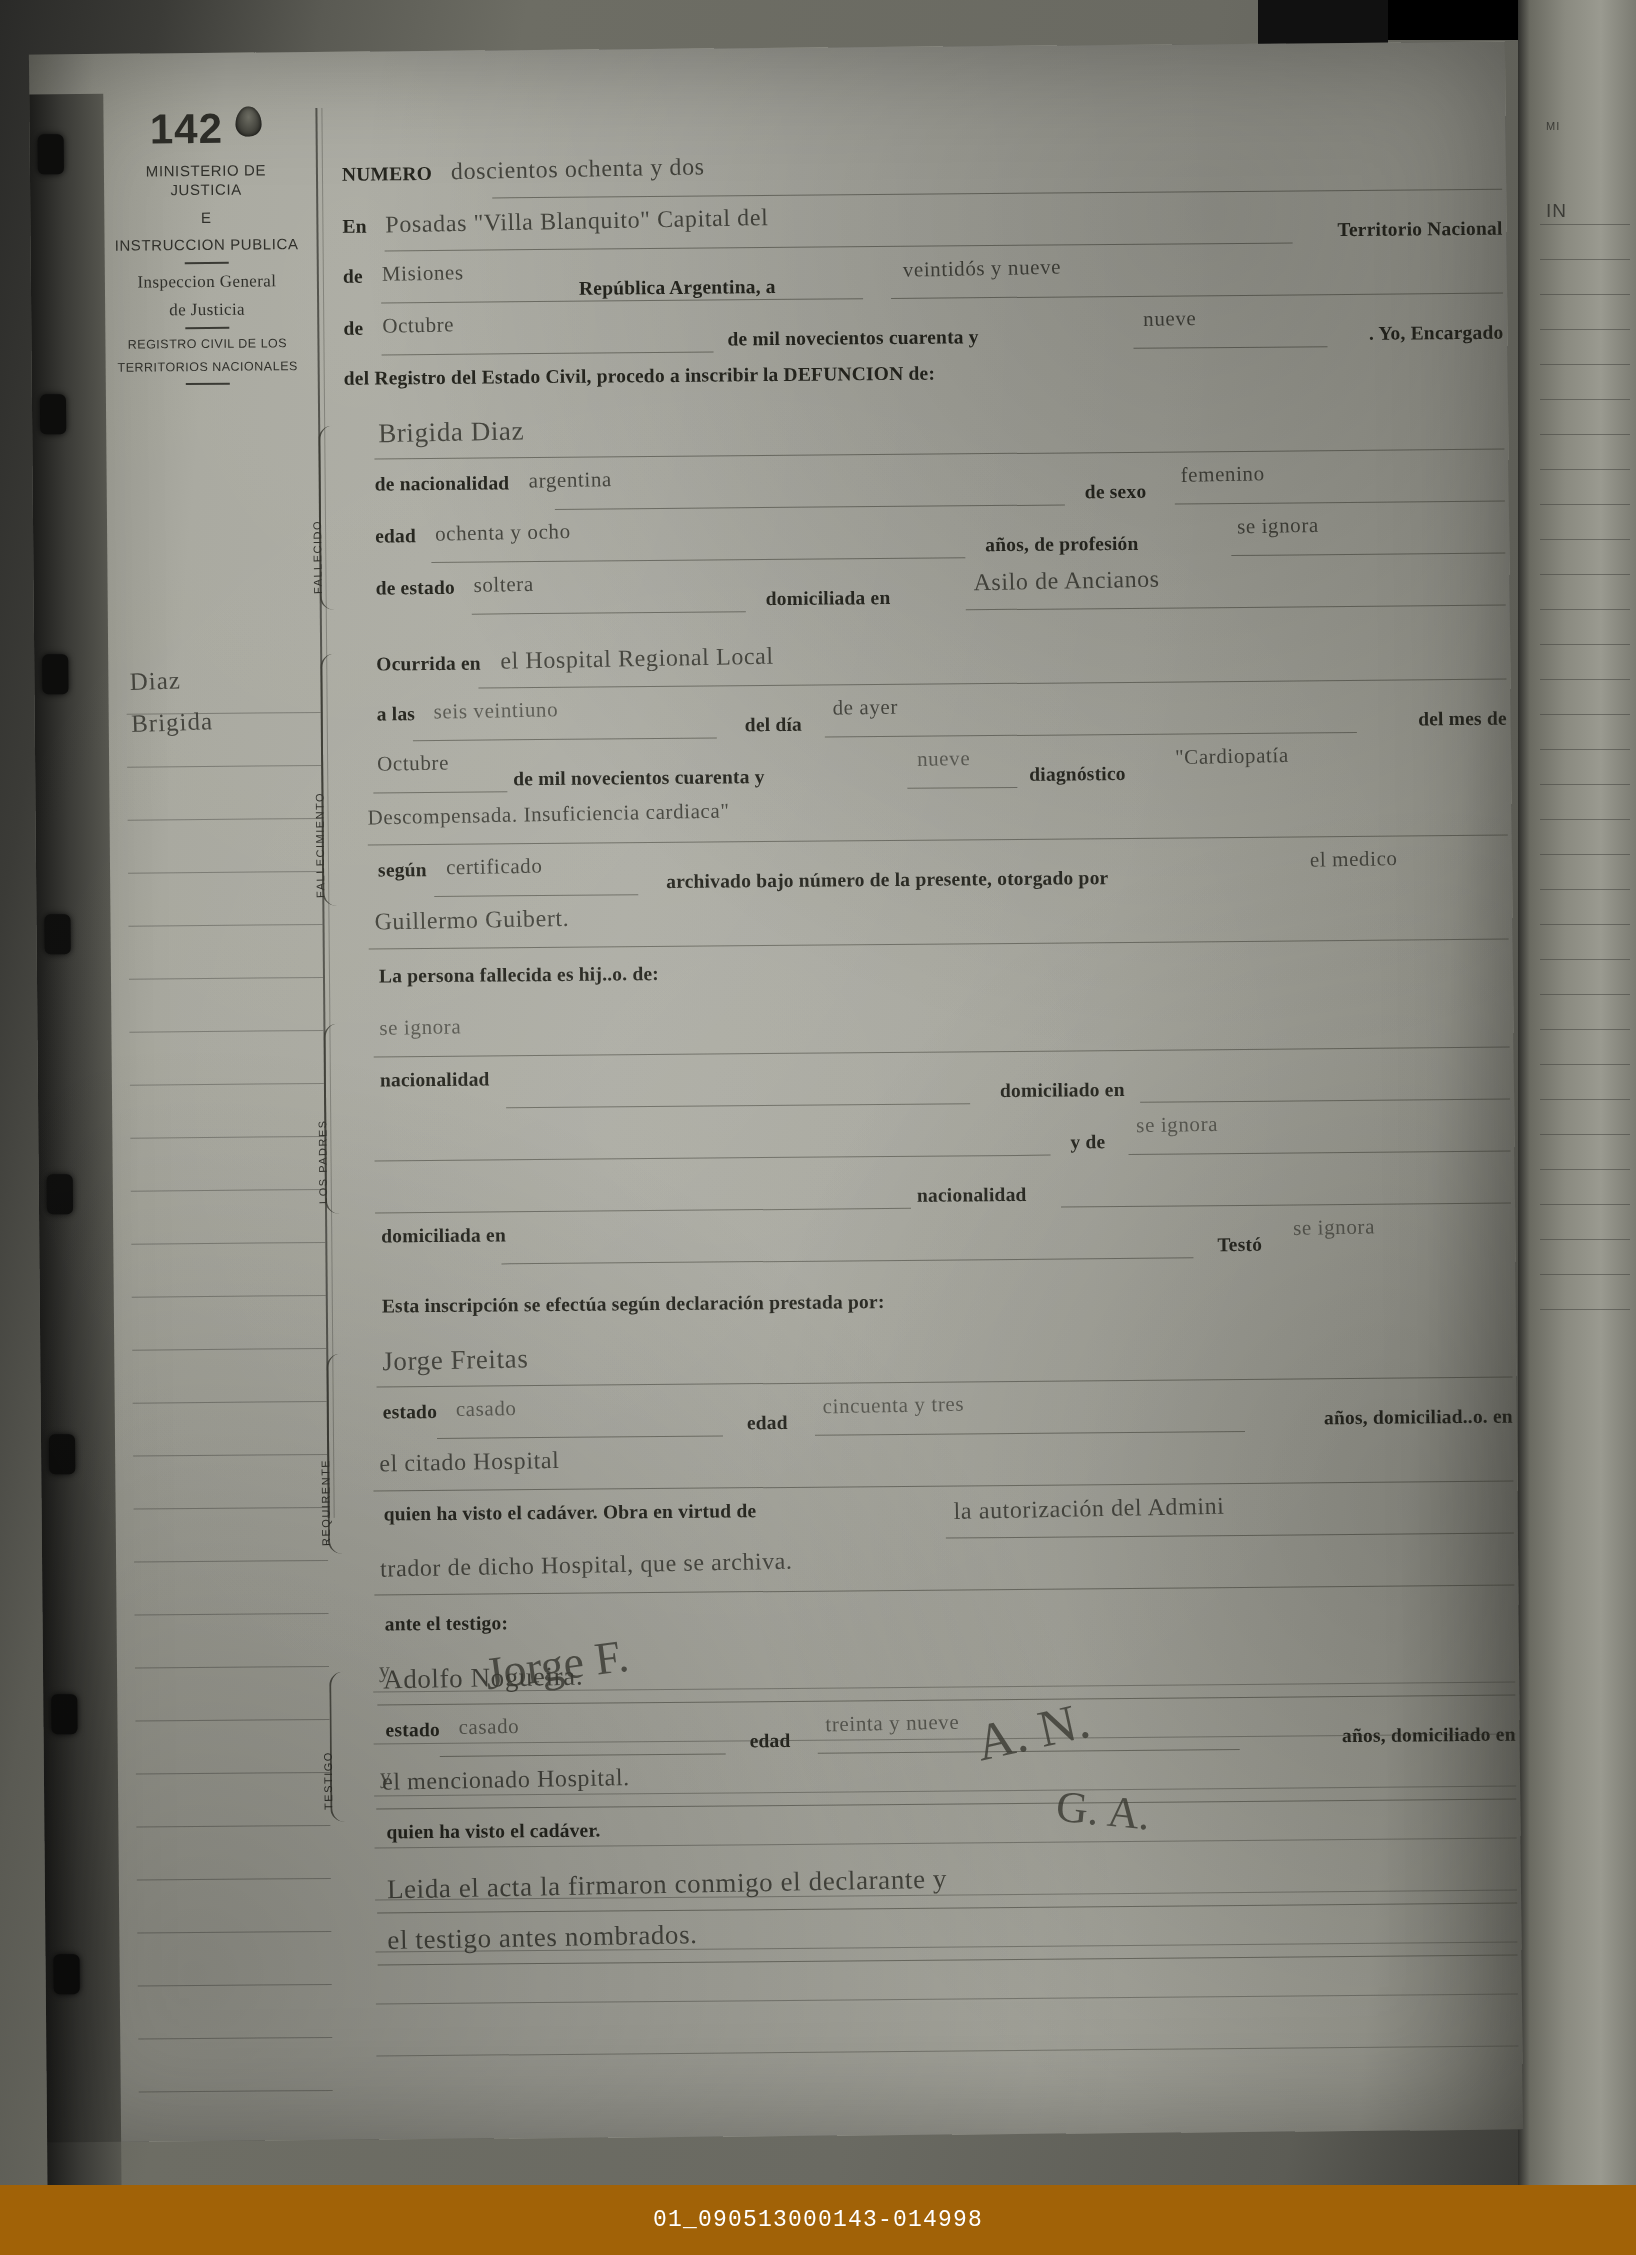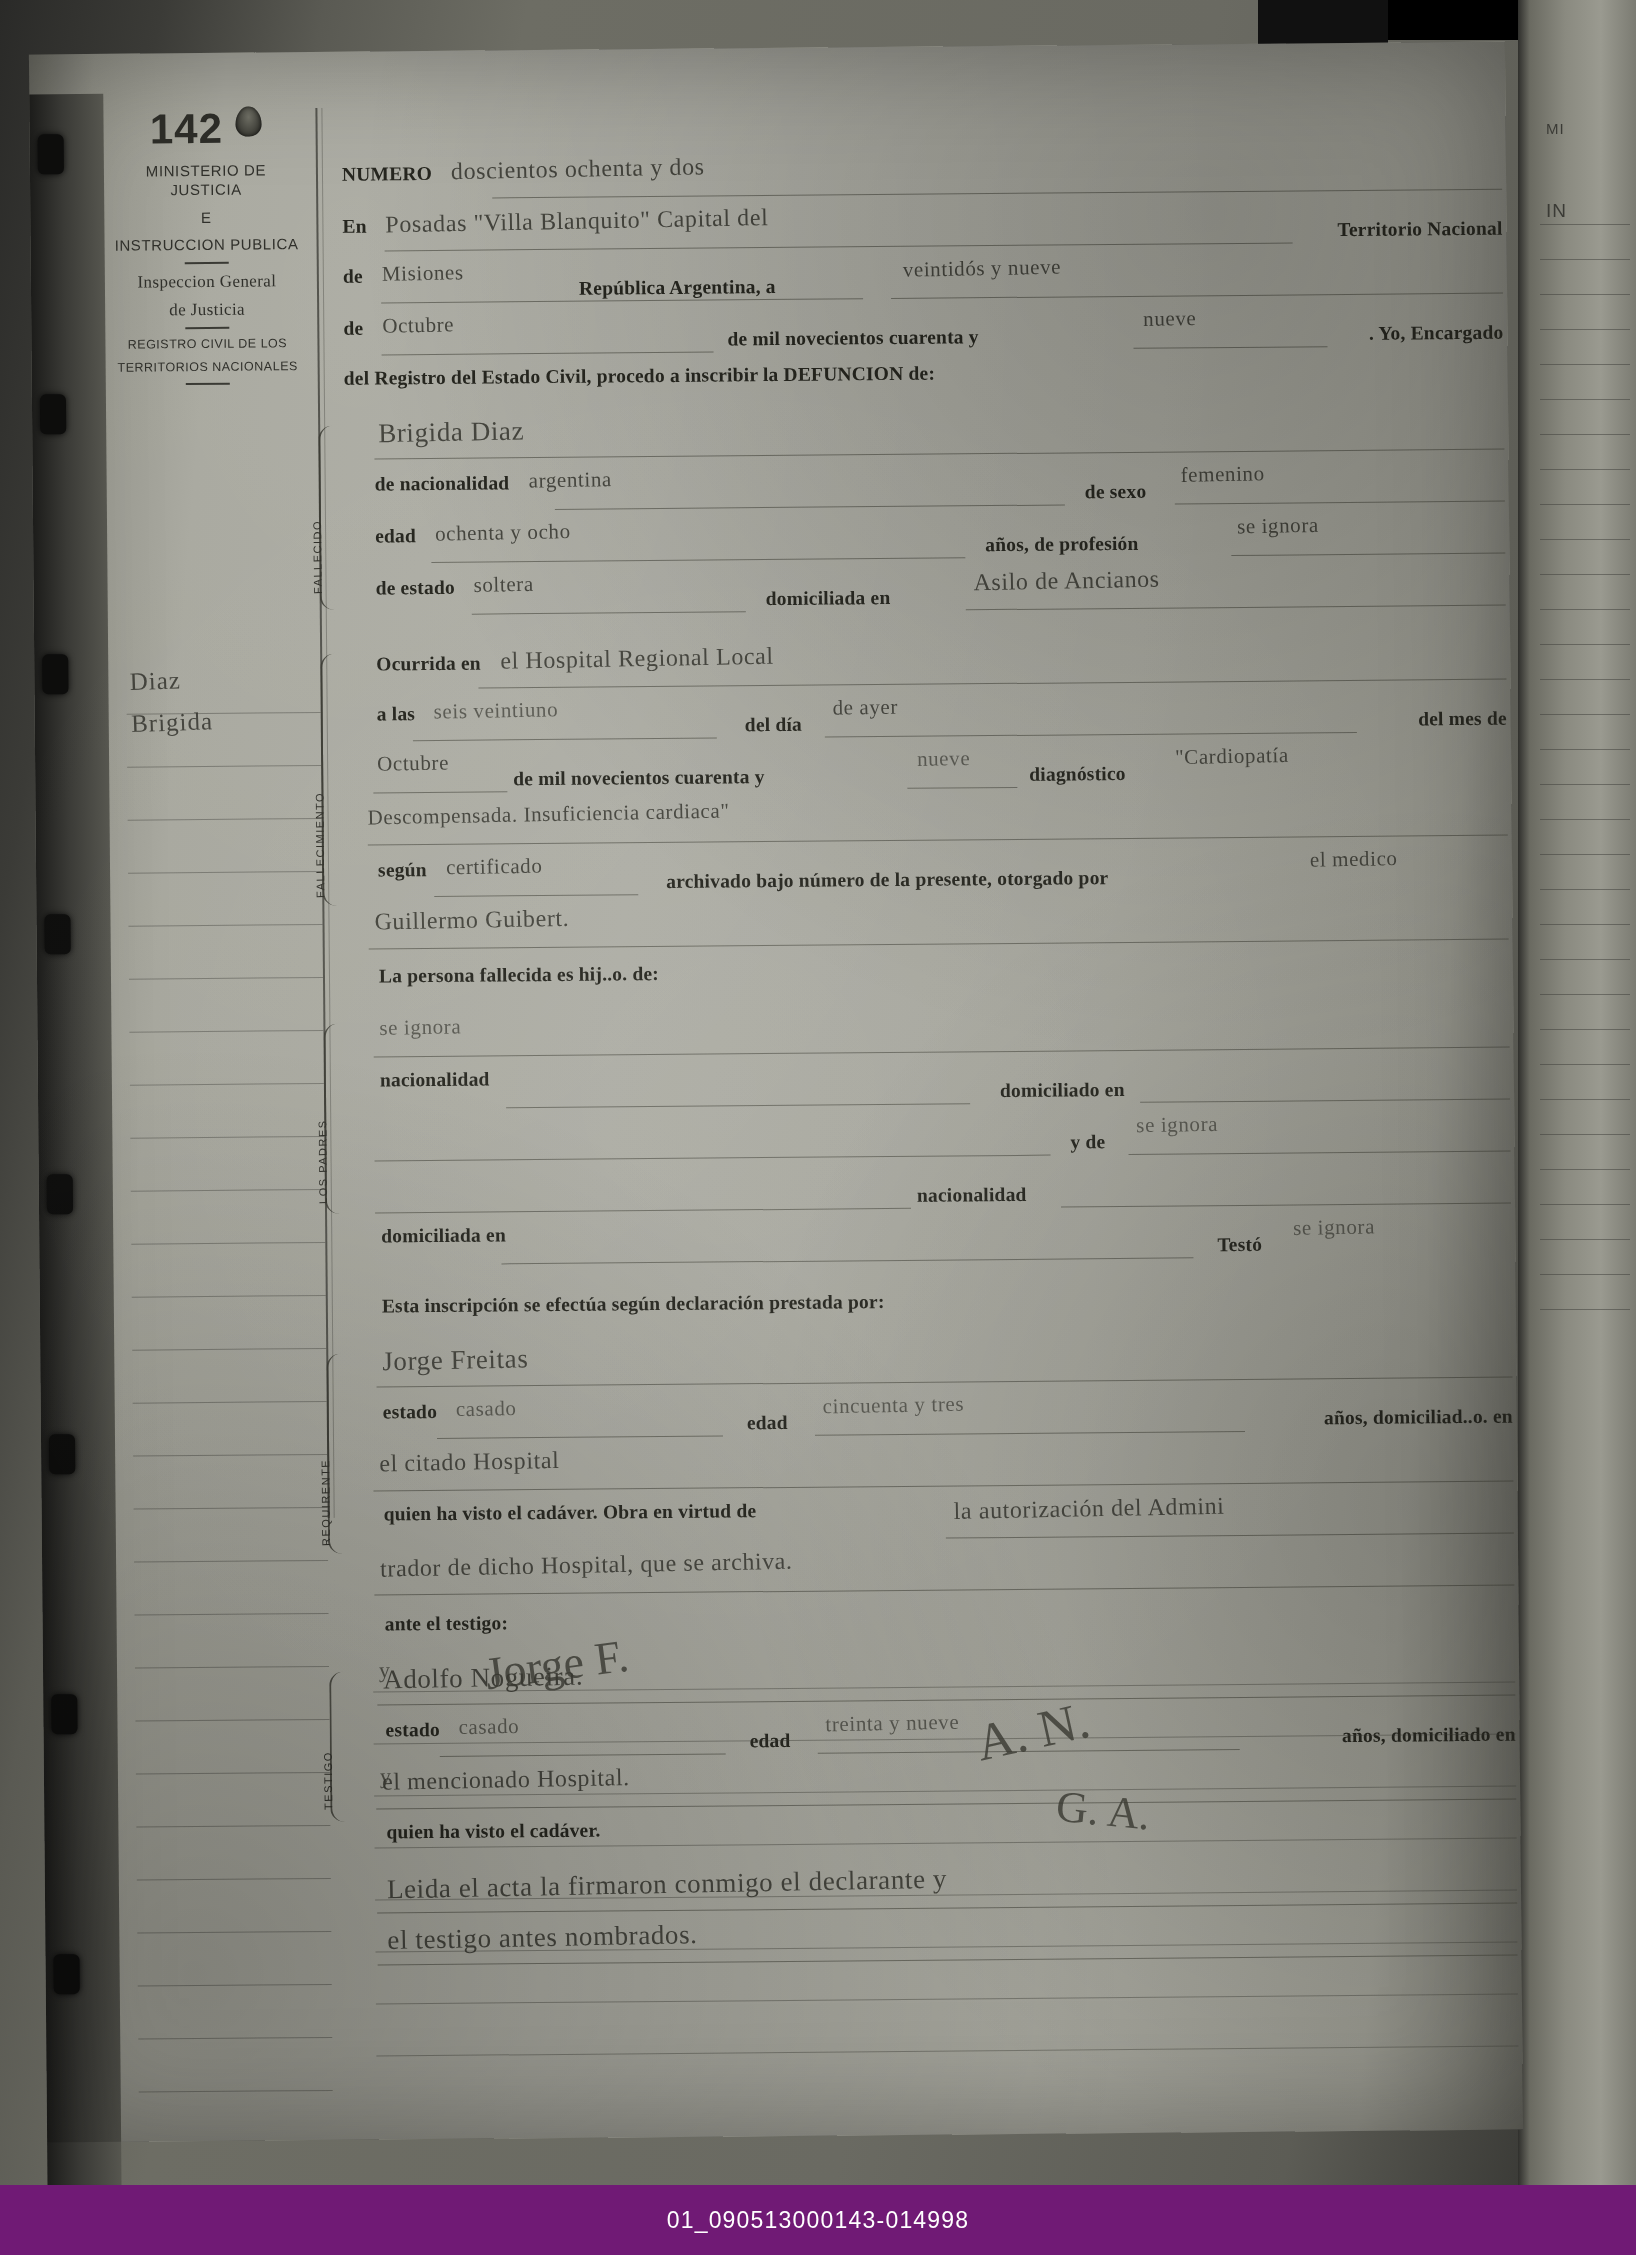--- a/index.html
+++ b/index.html
@@ -38,21 +38,21 @@
     background: linear-gradient(90deg, #2f2f2c 0%, #6a6a61 10%, #8a8a80 40%, #9a9a90 70%, #7b7b72 100%);
   }
   #right-page .rp-lines {
     position: absolute; left: 22px; top: 190px; width: 90px; height: 1100px;
   }
   #right-page .rp-lines div {
     height: 34px; border-bottom: 1px solid rgba(60,60,56,.5);
   }
   #right-page .rp-head {
     position: absolute; left: 28px; top: 120px;
-    color: #3b3b36; font-size: 15px; letter-spacing: 1px;
+    color: #3b3b36; font-size: 11px; letter-spacing: 1px;
     font-family: "Liberation Sans", sans-serif;
   }
   #right-page .rp-head2 {
     position: absolute; left: 28px; top: 200px;
     color: #3b3b36; font-size: 19px; letter-spacing: 1px;
     font-family: "Liberation Sans", sans-serif;
   }
 
   
   #topblack {
@@ -213,24 +213,24 @@
     position: absolute;
     font-family: "Liberation Serif", serif;
     color: #3c3c34;
     opacity: .8;
     white-space: nowrap;
   }
 
   
   #footer {
     position: absolute; left: 0; bottom: 0; width: 1636px; height: 70px;
-    background: #701a75;
+    background: #a16207;
     color: #fff;
     display: flex; align-items: center; justify-content: center;
-    font-family: Liberation Sans, sans-serif;
+    font-family: Liberation Mono, monospace;
     font-size: 23px;
     letter-spacing: 1.2px;
   }
 </style>
 </head>
 <body>
 
 <div id="scan">
 
   <div id="desk"></div>

